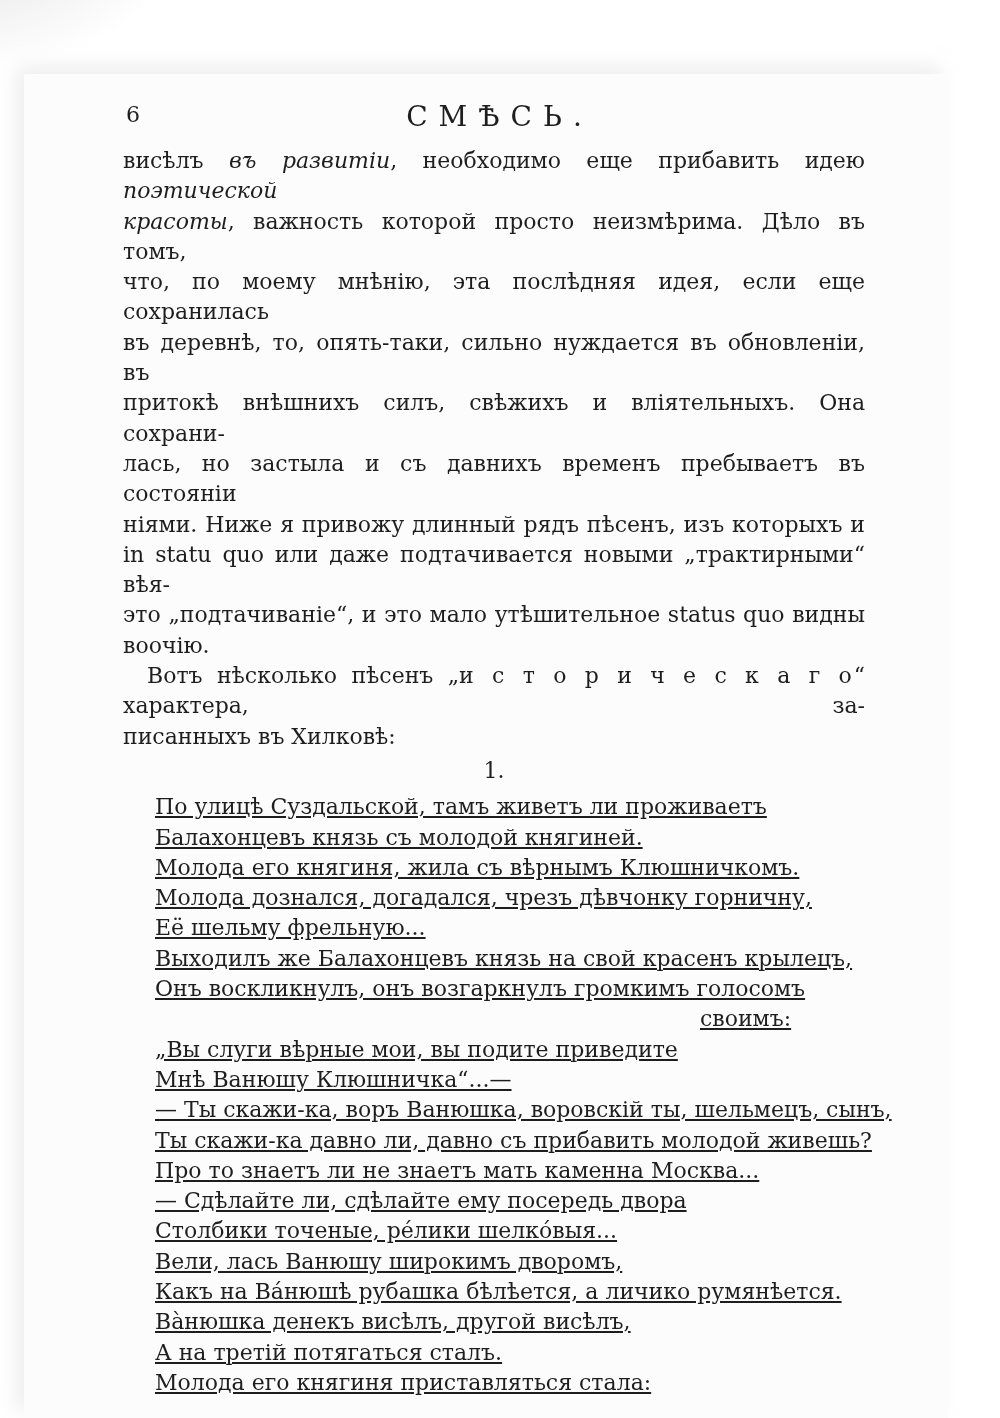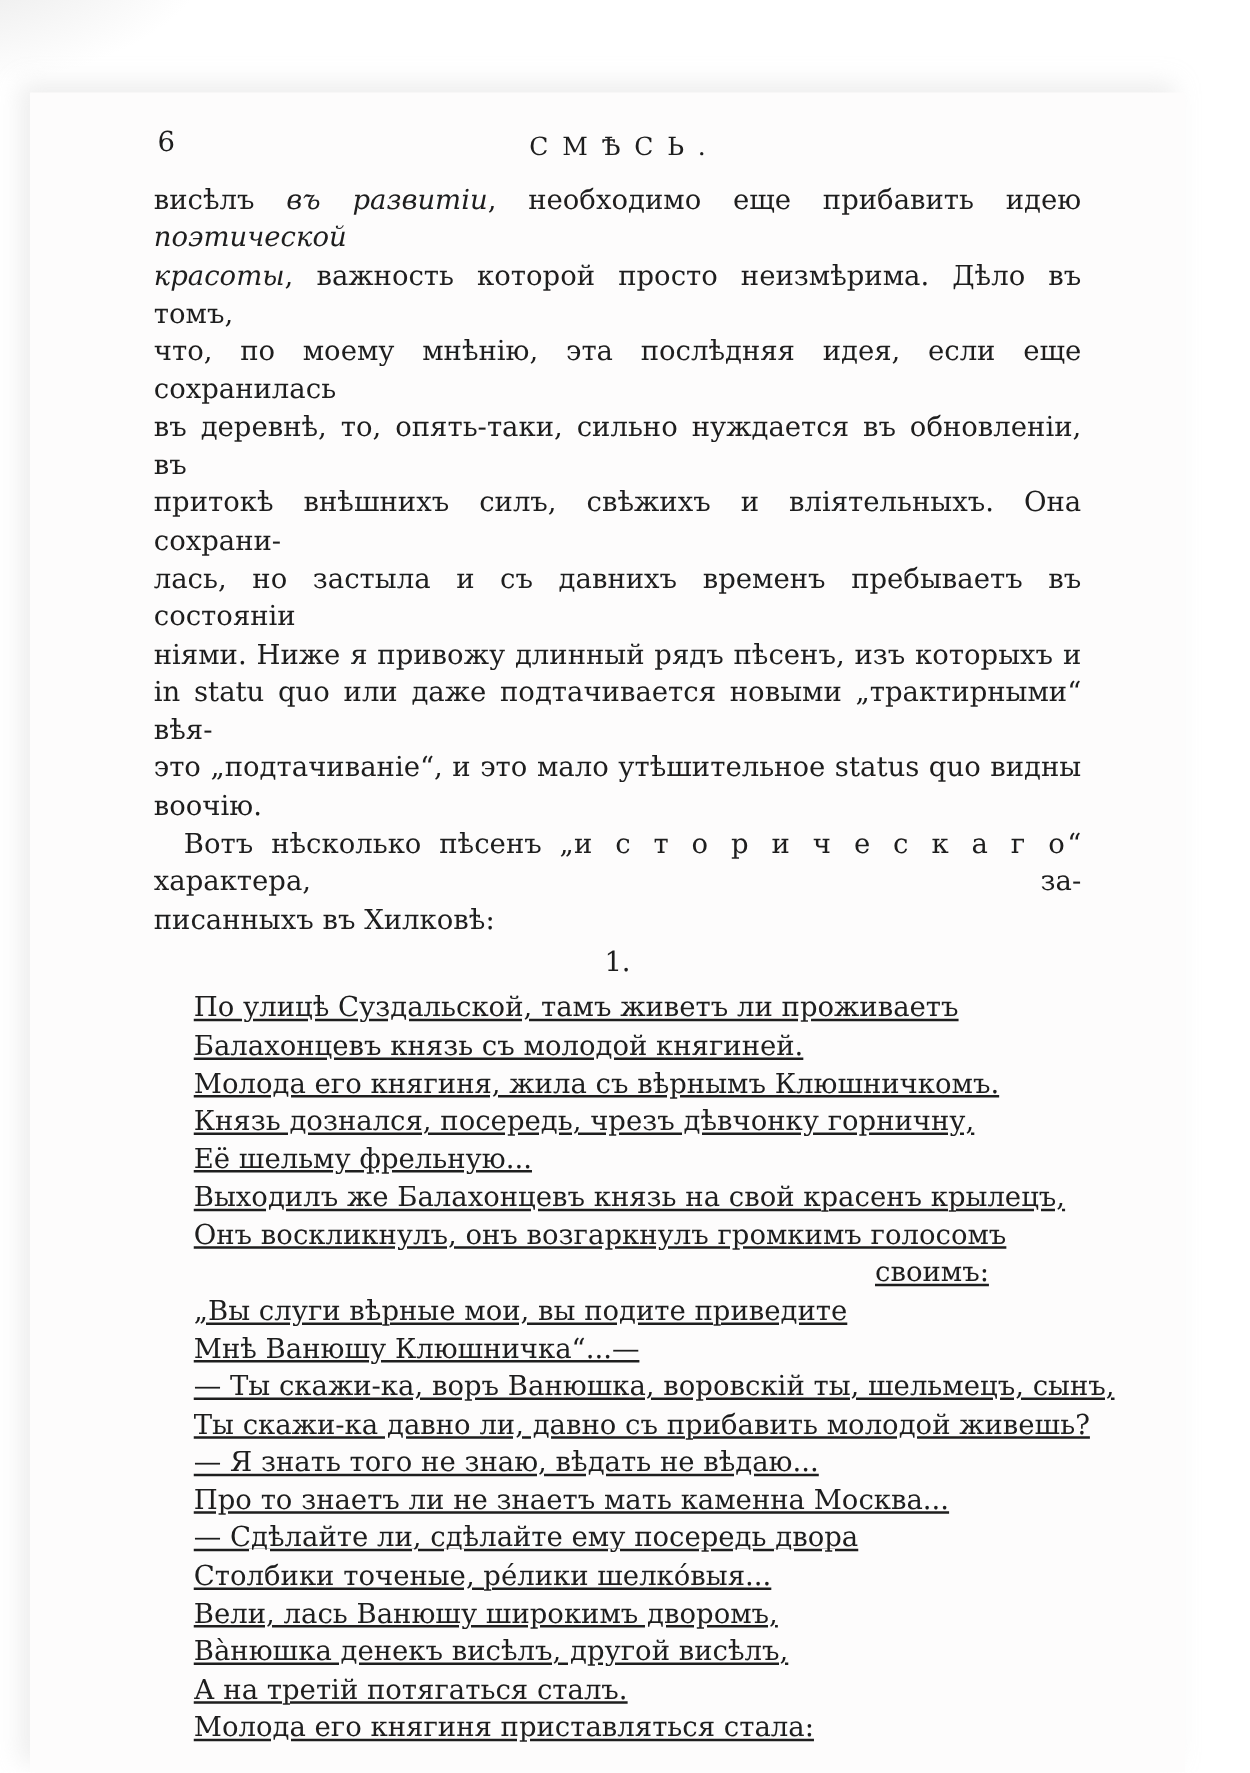--- a/index.html
+++ b/index.html
@@ -23,21 +23,21 @@
     background:radial-gradient(300px 160px at -50px -50px, rgba(195,195,195,.45), rgba(195,195,195,0) 75%);
   }
   .header{
     position:absolute;left:123px;top:101px;width:742px;height:30px;
     font-size:22px;line-height:28px;
   }
   .pagenum{position:absolute;left:3px;top:0;}
   .title{
     position:absolute;left:0;right:0;top:2px;
     text-align:center;
-    font-size:20px;
+    font-size:28px;
     letter-spacing:11px;
     text-indent:11px; 
   }
   .content{
     position:absolute;left:123px;top:146px;width:742px;
     font-size:22px;line-height:30.3px;
   }
   .para-line{
     text-align:justify;
     text-align-last:justify;
@@ -82,32 +82,32 @@
       </div>
       <div class="para">
         <div class="para-line indent"><span>Вотъ нѣсколько пѣсенъ „</span><span class="sp">и с т о р и ч е с к а г о</span><span>“ характера, за-</span></div>
         <div class="para-line last"><span>писанныхъ въ Хилковѣ:</span></div>
       </div>
       <div class="heading">1.</div>
       <div class="verse verse-1">
         <div class="verse-line">По улицѣ Суздальской, тамъ живетъ ли проживаетъ</div>
         <div class="verse-line">Балахонцевъ князь съ молодой княгиней.</div>
         <div class="verse-line">Молода его княгиня, жила съ вѣрнымъ Клюшничкомъ.</div>
-        <div class="verse-line">Князь дознался, посередь, чрезъ дѣвчонку горничну,</div>
+        <div class="verse-line">Молода дознался, догадался, чрезъ дѣвчонку горничну,</div>
         <div class="verse-line">Её шельму фрельную...</div>
         <div class="verse-line">Выходилъ же Балахонцевъ князь на свой красенъ крылецъ,</div>
         <div class="verse-line">Онъ воскликнулъ, онъ возгаркнулъ громкимъ голосомъ</div>
         <div class="verse-line shift">своимъ:</div>
         <div class="verse-line">„Вы слуги вѣрные мои, вы подите приведите</div>
         <div class="verse-line">Мнѣ Ванюшу Клюшничка“...—</div>
         <div class="verse-line">— Ты скажи-ка, воръ Ванюшка, воровскій ты, шельмецъ, сынъ,</div>
         <div class="verse-line">Ты скажи-ка давно ли, давно съ прибавить молодой живешь?</div>
-        <div class="verse-line">— Я знать того не знаю, вѣдать не вѣдаю...</div>
         <div class="verse-line">Про то знаетъ ли не знаетъ мать каменна Москва...</div>
         <div class="verse-line">— Сдѣлайте ли, сдѣлайте ему посередь двора</div>
         <div class="verse-line">Столбики точеные, ре́лики шелко́выя...</div>
         <div class="verse-line">Вели, лась Ванюшу широкимъ дворомъ,</div>
+        <div class="verse-line">Какъ на Ва́нюшѣ рубашка бѣлѣется, а личико румянѣется.</div>
         <div class="verse-line">Ва̀нюшка денекъ висѣлъ, другой висѣлъ,</div>
         <div class="verse-line">А на третій потягаться сталъ.</div>
         <div class="verse-line">Молода его княгиня приставляться стала:</div>
       </div>
     </div>
 </div>
 
 </body></html>

